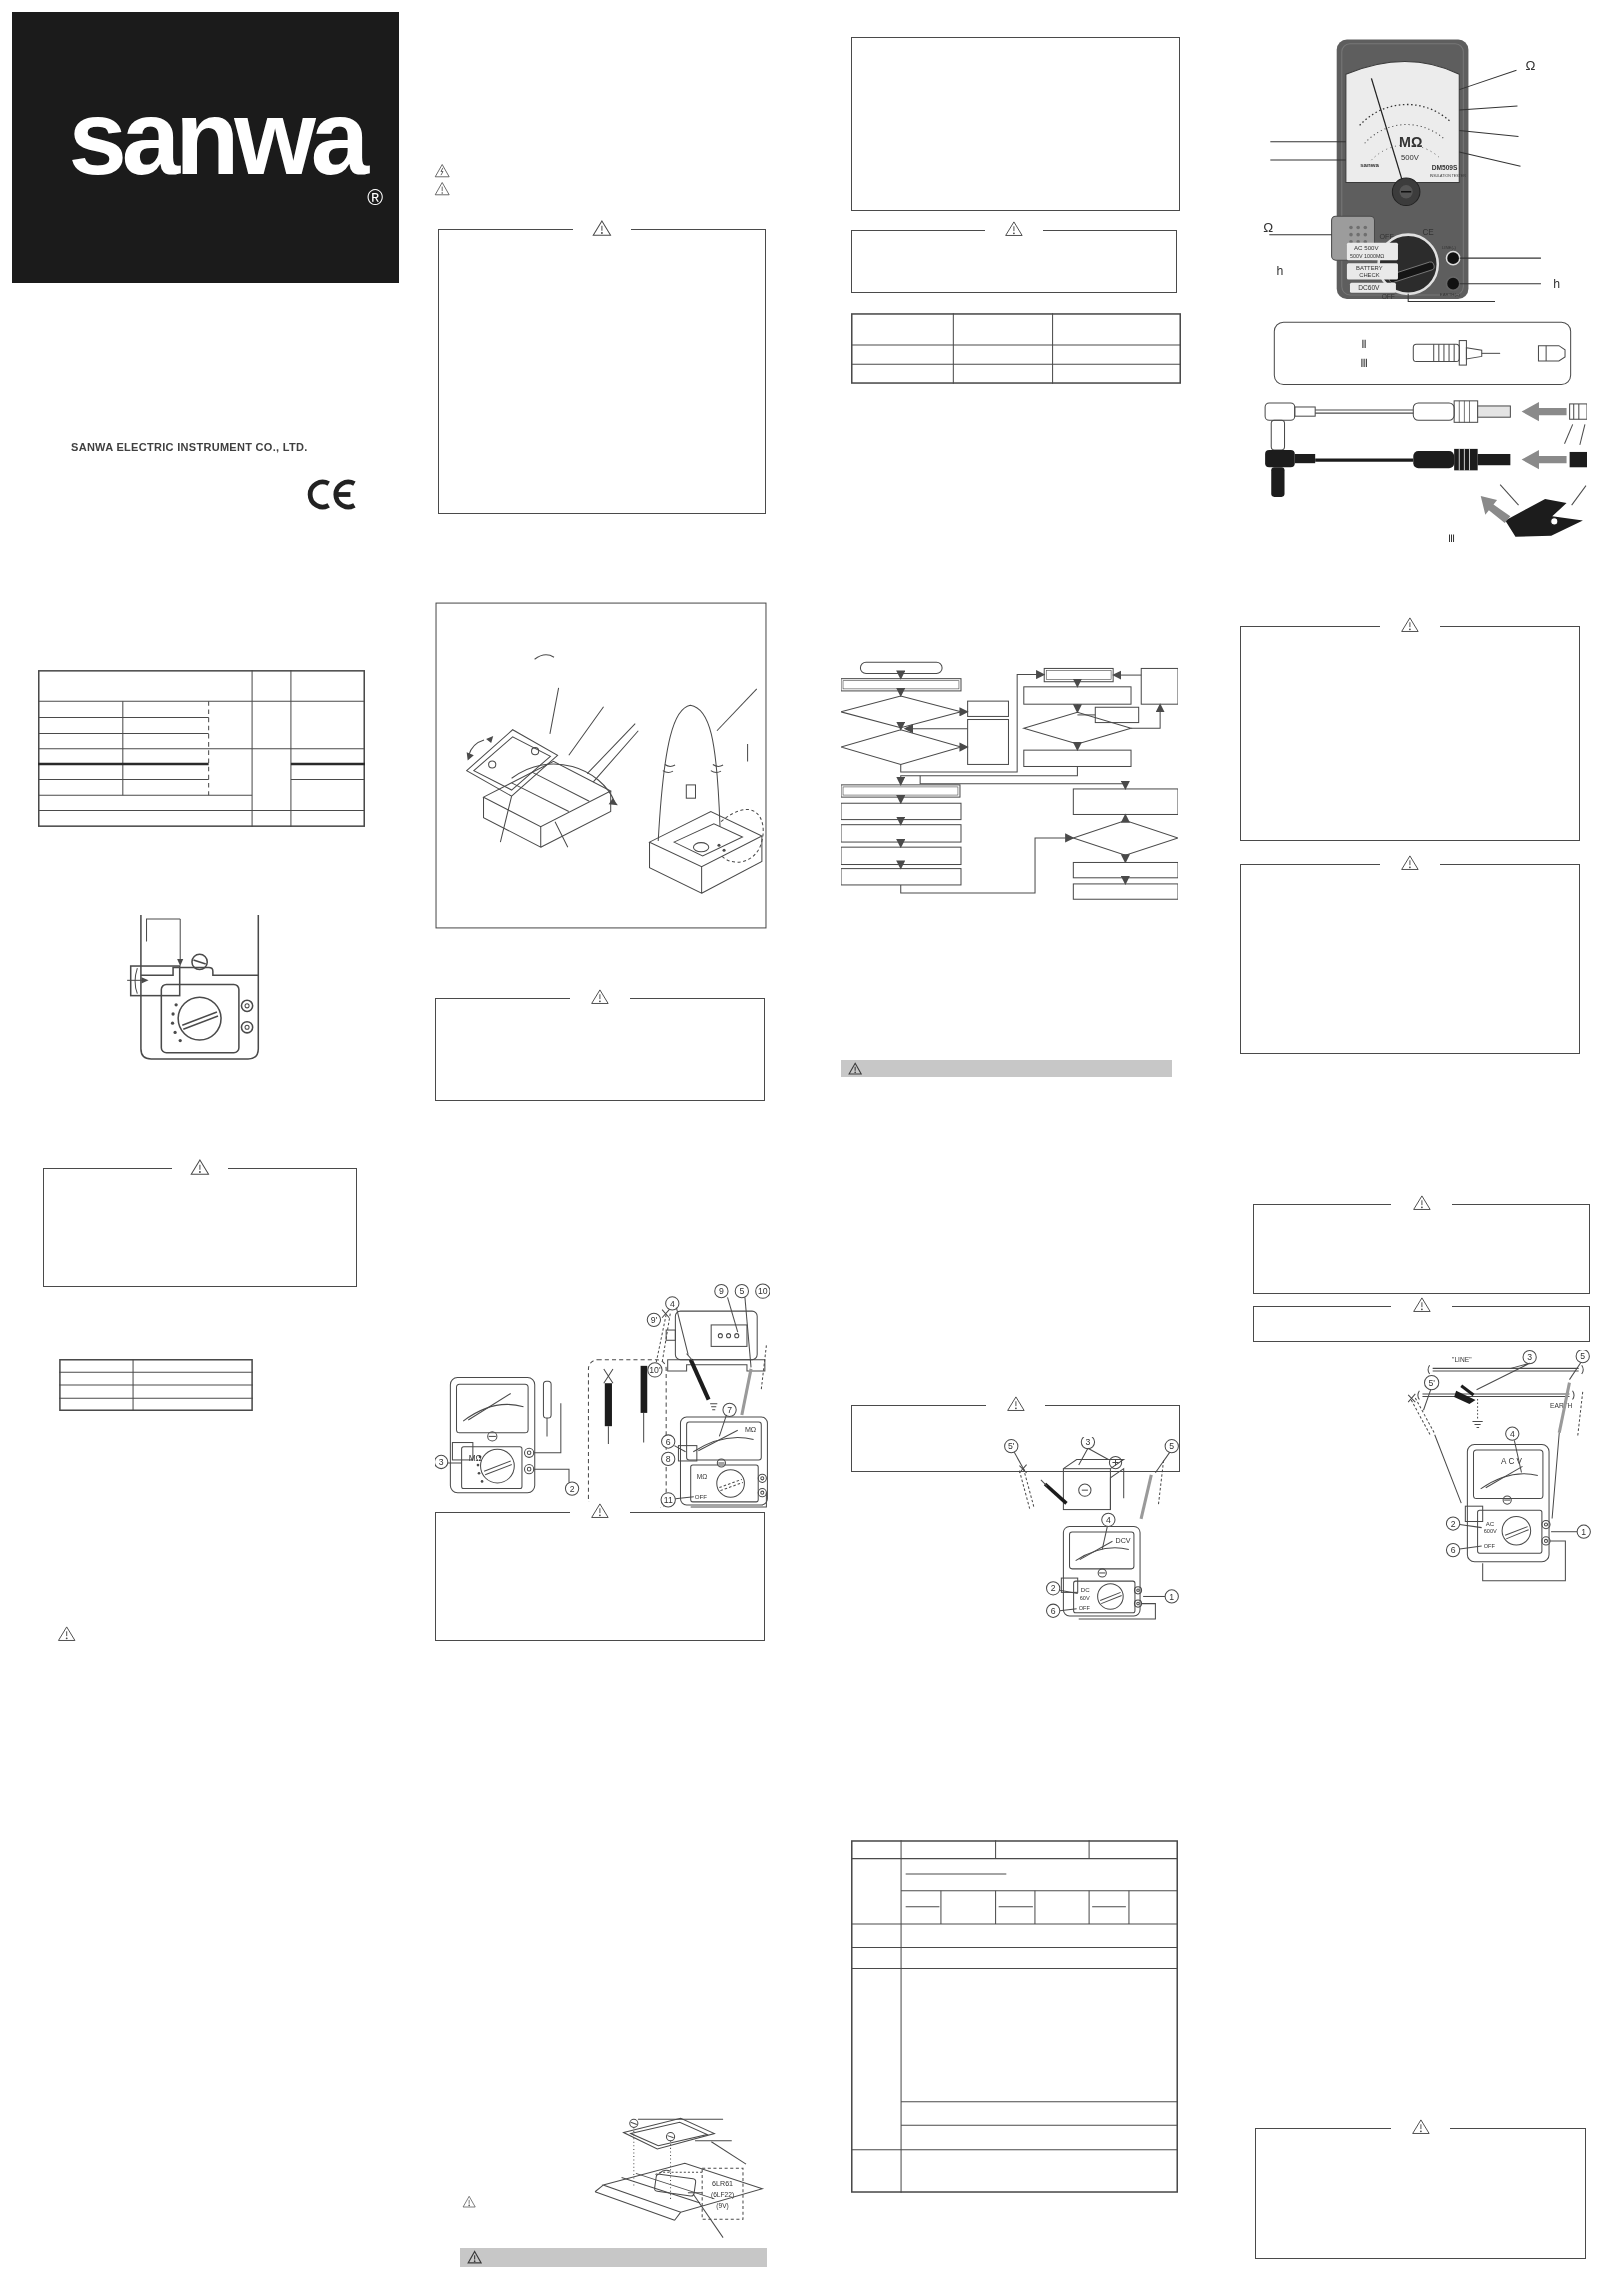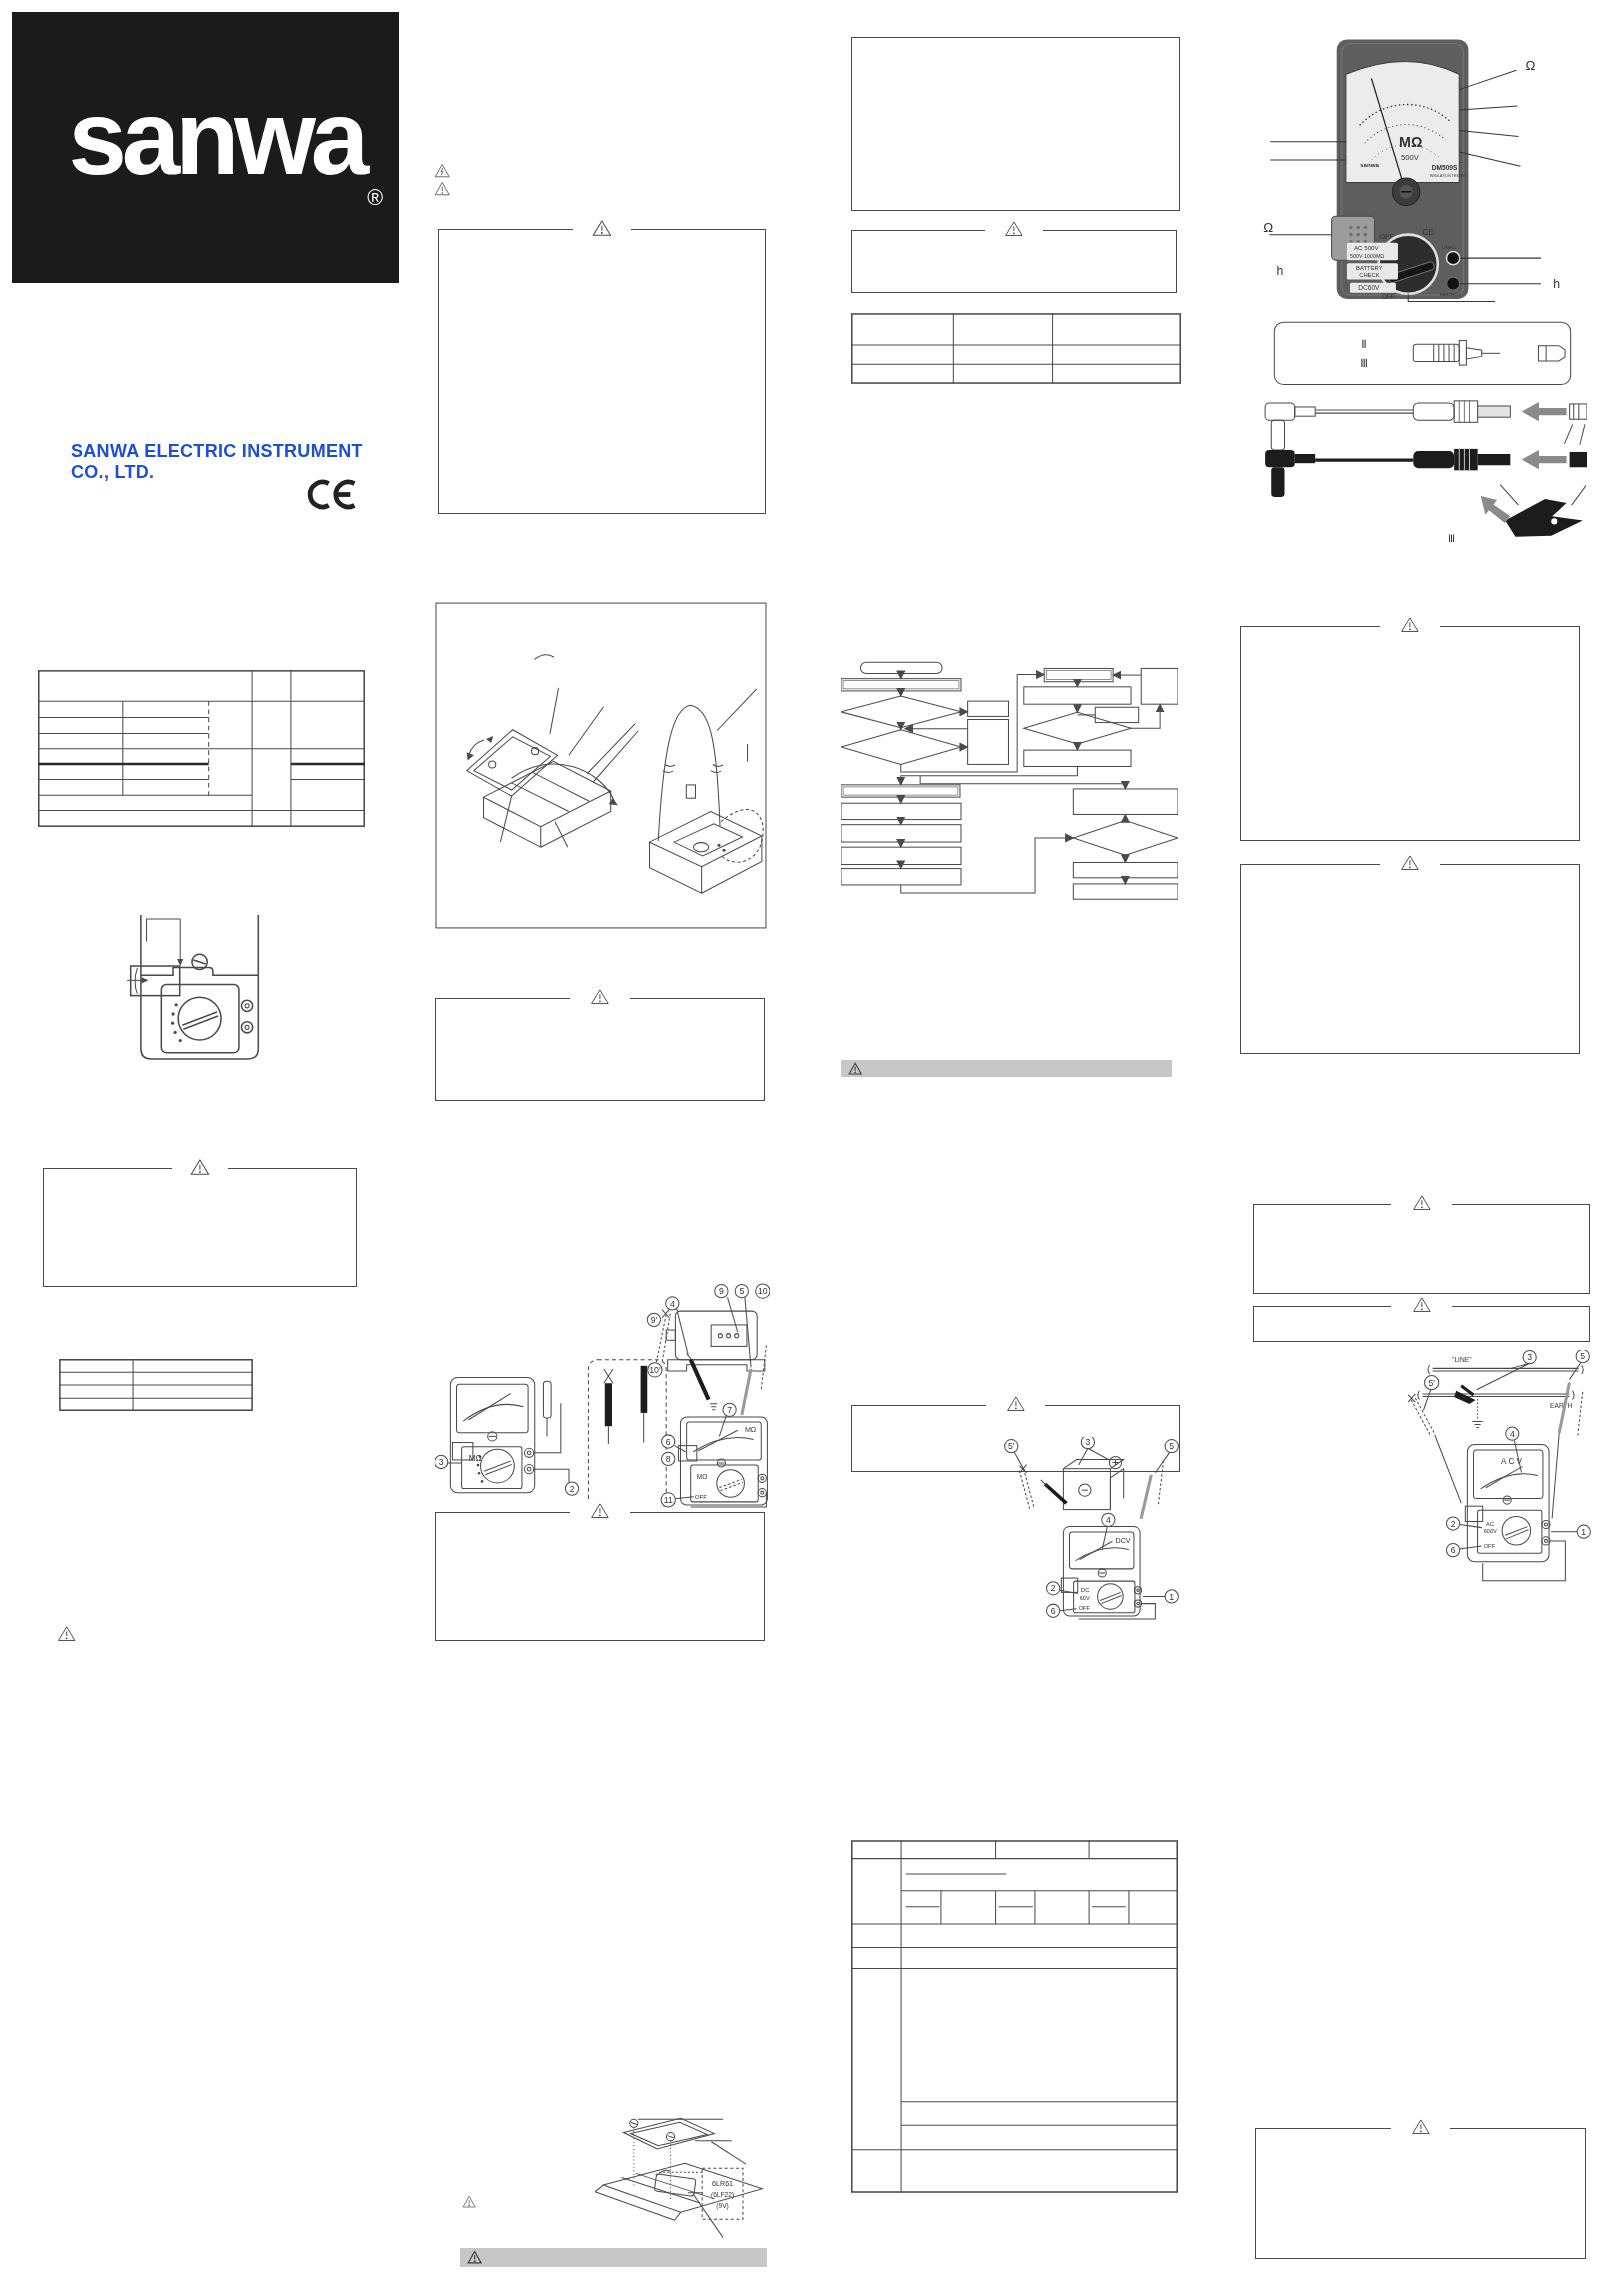--- a/index.html
+++ b/index.html
@@ -17,21 +17,21 @@
   .wb::after{content:"";position:absolute;top:0;right:0;width:41%;border-top:1.5px solid #4a4a4a;}
   .wb-ic{position:absolute;top:-10.2px;left:50%;transform:translateX(-50%);background:#fff;padding:0 6.1px;line-height:0;}
   .band{background:#c7c7c7;}
   .band svg{position:absolute;left:7.2px;top:2px;}
   svg text{fill:#333;stroke:none;font-family:"Liberation Sans",sans-serif;}
   .cnum circle{fill:#fff;stroke:#4a4a4a;stroke-width:2;}
   .cnum text{font-size:17px;text-anchor:middle;}
   #logo-box{left:11.8px;top:11.8px;width:387px;height:271px;background:#1b1b1b;display:flex;align-items:center;justify-content:center;}
   #logo-text{color:#fff;font-size:105px;font-weight:800;letter-spacing:-5.1px;line-height:1;margin-left:41px;}
   #logo-reg{color:#fff;font-size:21.5px;font-weight:400;vertical-align:-31px;letter-spacing:0;margin-left:3.1px;}
-  #company{left:71px;top:441px;width:307px;font-size:18px;font-weight:700;letter-spacing:0.3px;color:#1d4ed8;}
+  #company{left:71px;top:441px;width:307px;font-size:11px;font-weight:700;letter-spacing:0.3px;color:#404040;}
 </style>
 </head>
 <body>
 
 <div id="logo-box" class="abs">
   <span id="logo-text"><span>sanwa</span><span id="logo-reg">®</span></span>
 </div>
 
 <div id="company" class="abs">SANWA ELECTRIC INSTRUMENT CO., LTD.</div>
 

